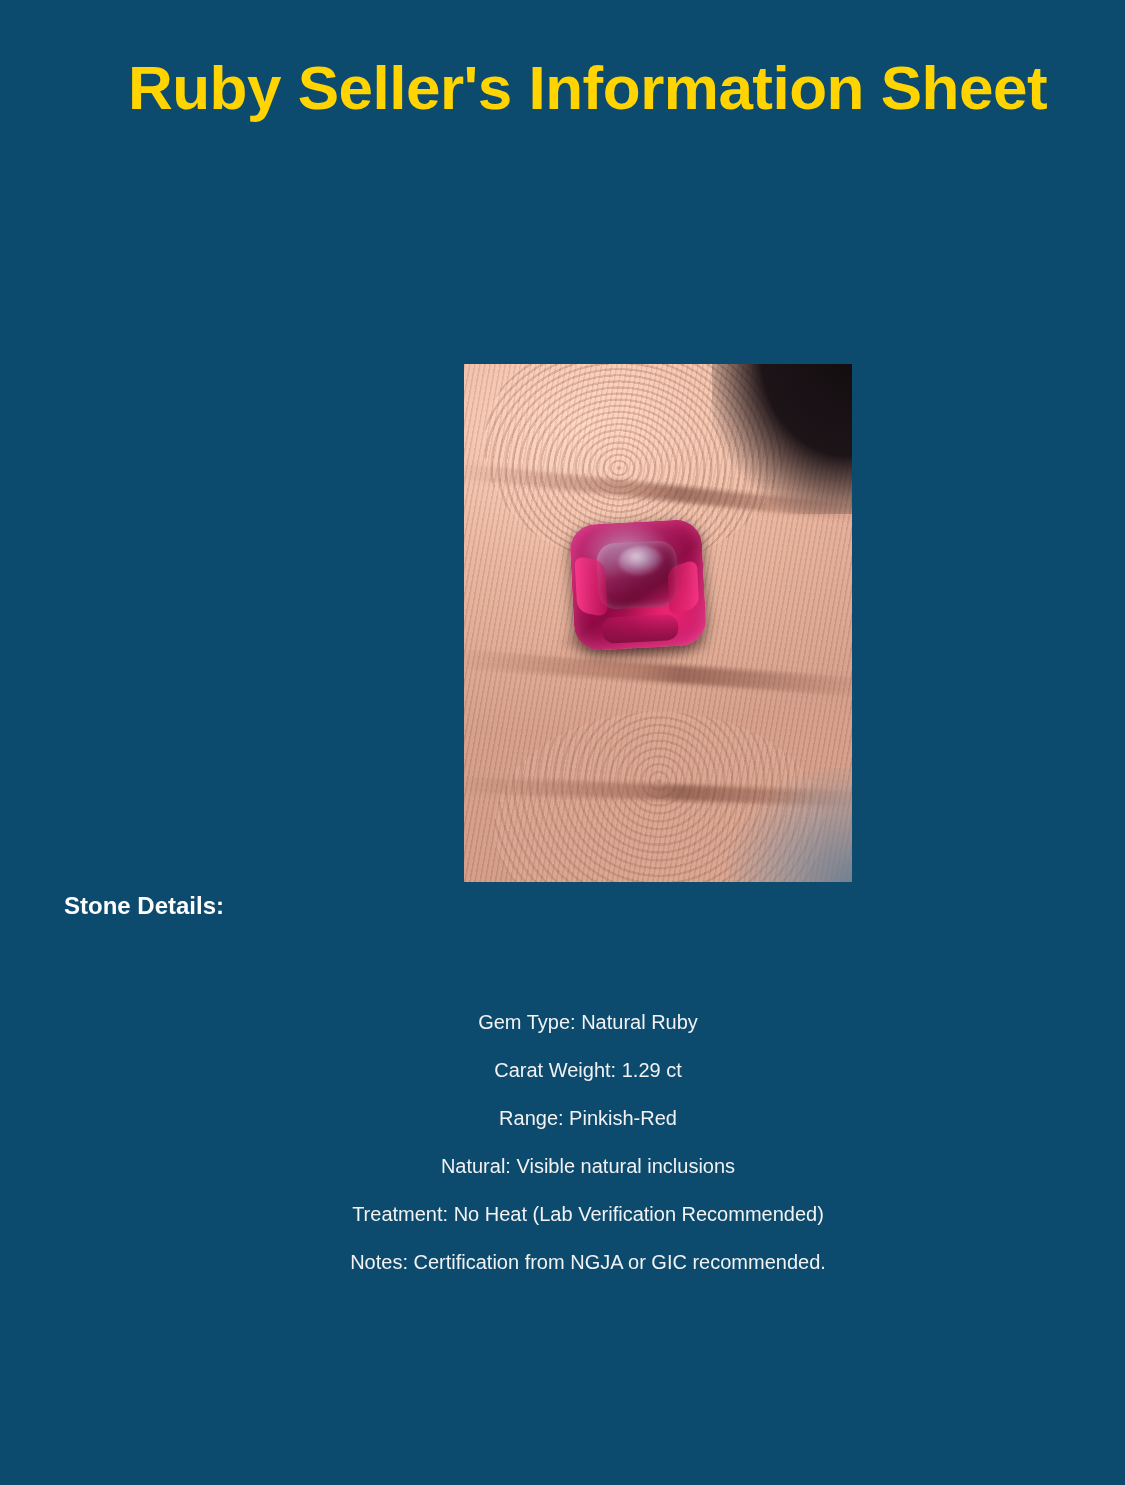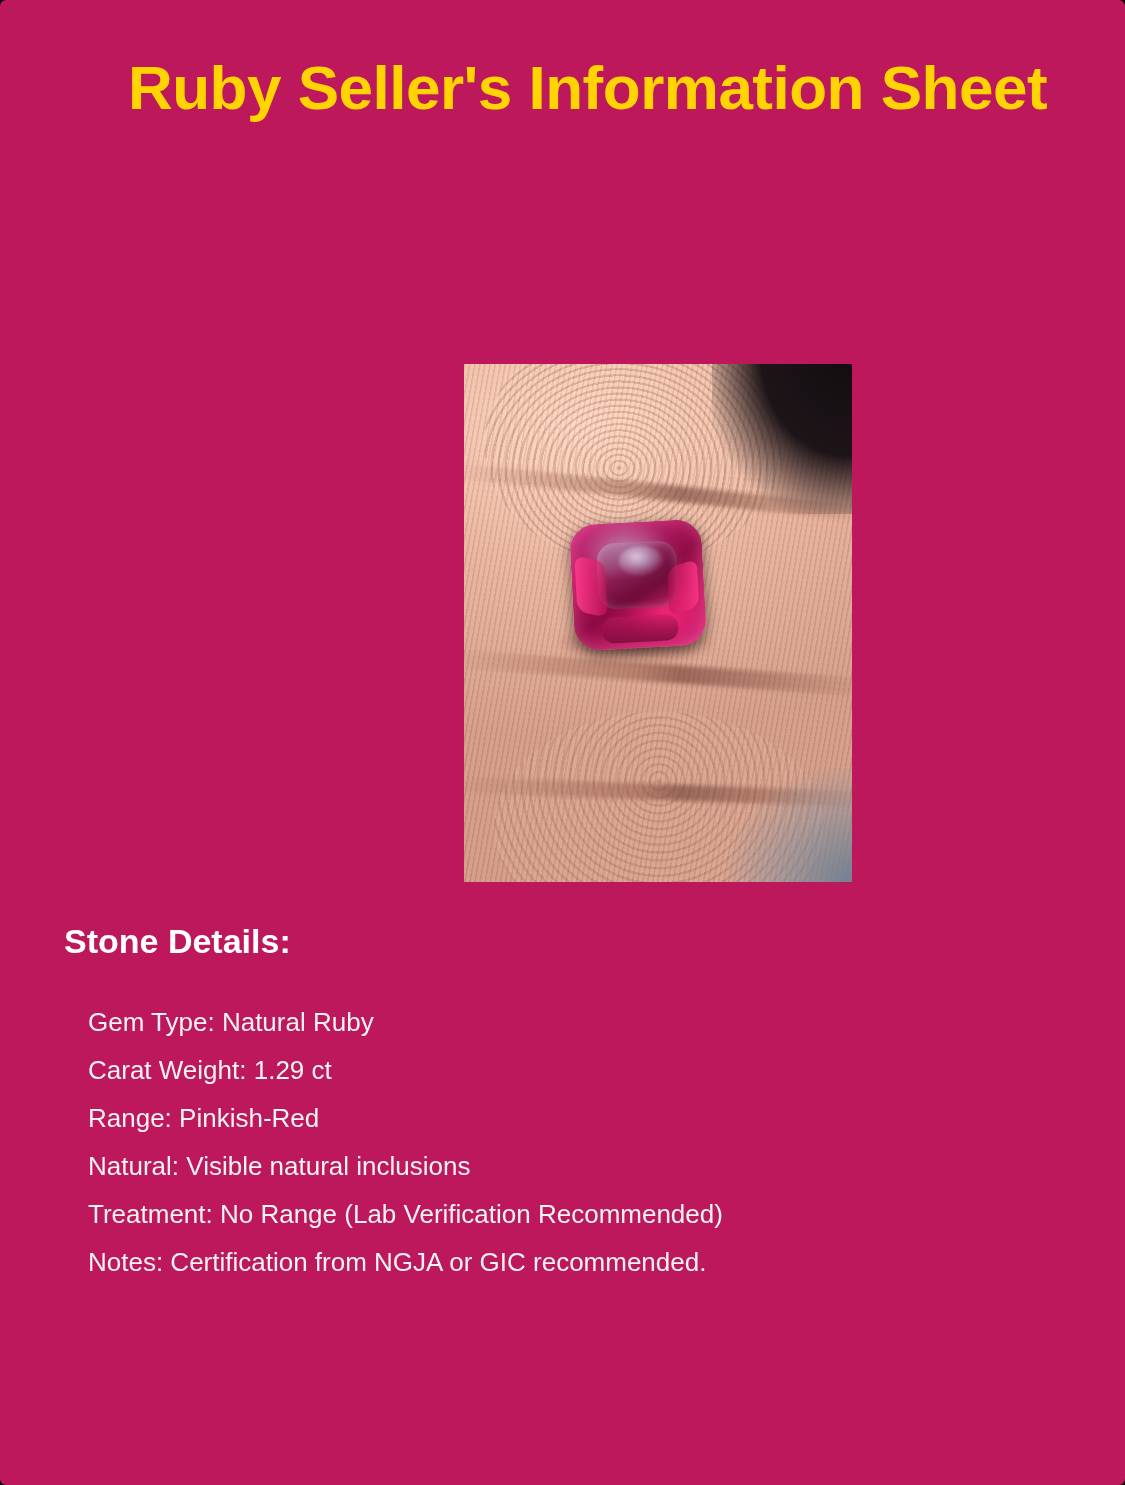--- a/index.html
+++ b/index.html
@@ -12,22 +12,21 @@
     height: 1485px;
     position: relative;
     overflow: hidden;
     font-family: "Liberation Sans", sans-serif;
     background: #000000;
   }
 
   .page {
     position: absolute;
     inset: 0;
-    background: #be185d;
-    border-radius: 6px;
+    background: #0c4a6e;
   }
 
   .title {
     position: absolute;
     top: 52px;
     left: 0;
     width: 1125px;
     text-align: center;
     color: #FFD400;
     font-size: 62px;
@@ -190,37 +189,38 @@
     left: 96px; top: 262px;
     width: 150px; height: 34px;
     border-radius: 50%;
     background: radial-gradient(ellipse at 50% 50%, rgba(90,35,40,0.55) 0%, rgba(120,60,60,0.2) 60%, rgba(120,60,60,0) 85%);
     filter: blur(4px);
   }
 
   .section-heading {
     position: absolute;
     left: 64px;
-    top: 922px;
+    top: 892px;
     color: #FFFFFF;
-    font-size: 34px;
+    font-size: 24px;
     font-weight: bold;
   }
 
   .details {
     position: absolute;
     left: 88px;
     top: 998px;
     width: 1000px;
   }
   .detail-line {
     color: #F2F2F2;
-    font-size: 26px;
+    font-size: 20px;
     line-height: 48px;
     white-space: nowrap;
+    text-align: center;
   }
 </style>
 </head>
 <body>
 
 <div class="page">
 
   <div class="title">Ruby Seller's Information Sheet</div>
 
   <div class="photo-frame">
@@ -246,17 +246,17 @@
     </div>
   </div>
 
   <div class="section-heading">Stone Details:</div>
 
   <div class="details">
     <div class="detail-line">Gem Type: Natural Ruby</div>
     <div class="detail-line">Carat Weight: 1.29 ct</div>
     <div class="detail-line">Range: Pinkish-Red</div>
     <div class="detail-line">Natural: Visible natural inclusions</div>
-    <div class="detail-line">Treatment: No Range (Lab Verification Recommended)</div>
+    <div class="detail-line">Treatment: No Heat (Lab Verification Recommended)</div>
     <div class="detail-line">Notes: Certification from NGJA or GIC recommended.</div>
   </div>
 
 </div>
 
 </body></html>

